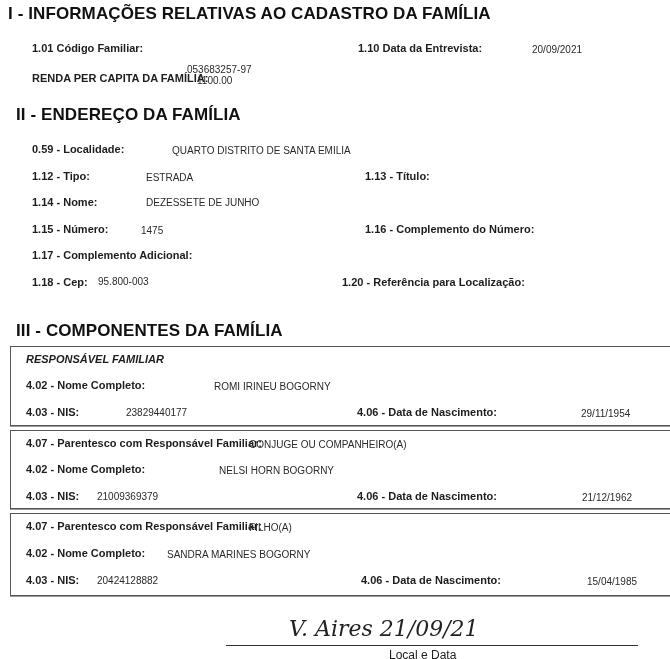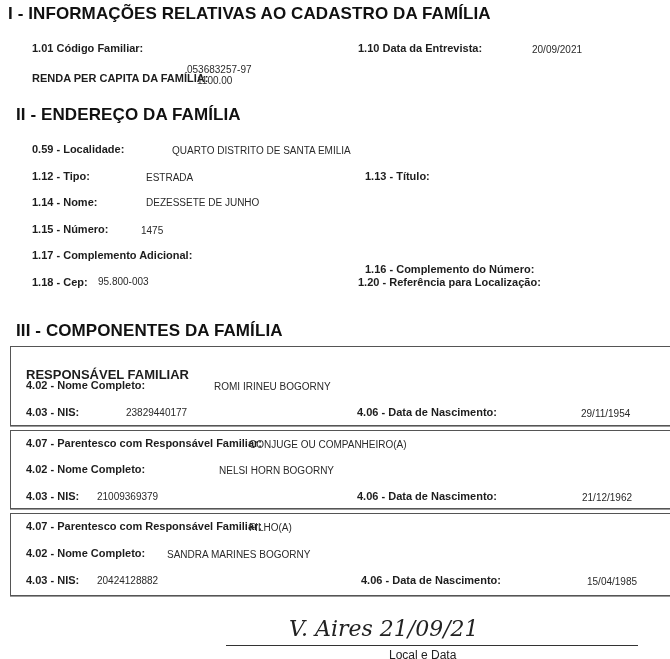--- a/index.html
+++ b/index.html
@@ -31,33 +31,33 @@
 <div class="abs lbl" style="left:32px; top:143px;">0.59 - Localidade:</div>
 <div class="abs val" style="left:172px; top:145px;">QUARTO DISTRITO DE SANTA EMILIA</div>
 <div class="abs lbl" style="left:32px; top:170px;">1.12 - Tipo:</div>
 <div class="abs val" style="left:134px; top:172px;margin-left:12px;">ESTRADA</div>
 <div class="abs lbl" style="left:365px; top:170px;">1.13 - Título:</div>
 <div class="abs val" style="left:440px; top:172px;"></div>
 <div class="abs lbl" style="left:32px; top:196px;">1.14 - Nome:</div>
 <div class="abs val" style="left:146px; top:197px;">DEZESSETE DE JUNHO</div>
 <div class="abs lbl" style="left:32px; top:223px;">1.15 - Número:</div>
 <div class="abs val" style="left:141px; top:225px;">1475</div>
-<div class="abs lbl" style="left:365px; top:223px;margin-top:40px;">1.16 - Complemento do Número:</div>
+<div class="abs lbl" style="left:365px; top:223px;">1.16 - Complemento do Número:</div>
 <div class="abs val" style="left:560px; top:225px;"></div>
 <div class="abs lbl" style="left:32px; top:249px;">1.17 - Complemento Adicional:</div>
 <div class="abs val" style="left:220px; top:251px;"></div>
 <div class="abs lbl" style="left:32px; top:276px;">1.18 - Cep:</div>
 <div class="abs val" style="left:98px; top:276px;">95.800-003</div>
-<div class="abs lbl" style="left:342px; top:276px;margin-left:16px;">1.20 - Referência para Localização:</div>
+<div class="abs lbl" style="left:342px; top:276px;">1.20 - Referência para Localização:</div>
 <div class="abs val" style="left:560px; top:278px;"></div>
 
 <div class="abs h1" style="left:16px; top:321px;">III - COMPONENTES DA FAMÍLIA</div>
 
 <div class="box" style="top:346px; height:78px;">
-  <div class="abs lbl" style="left:15px; top:20px; font-size:13px;">RESPONSÁVEL FAMILIAR</div>
+  <div class="abs lbl" style="left:15px; top:6px; font-size:11px;font-style:italic;">RESPONSÁVEL FAMILIAR</div>
   <div class="abs lbl" style="left:15px; top:32px;">4.02 - Nome Completo:</div>
   <div class="abs val" style="left:203px; top:34px;">ROMI IRINEU BOGORNY</div>
   <div class="abs lbl" style="left:15px; top:59px;">4.03 - NIS:</div>
   <div class="abs val" style="left:115px; top:60px;">23829440177</div>
   <div class="abs lbl" style="left:346px; top:59px;">4.06 - Data de Nascimento:</div>
   <div class="abs val" style="left:570px; top:61px;">29/11/1954</div>
 </div>
 
 <div class="box" style="top:430px; height:77px;">
   <div class="abs lbl" style="left:15px; top:6px;">4.07 - Parentesco com Responsável Familiar:</div>

